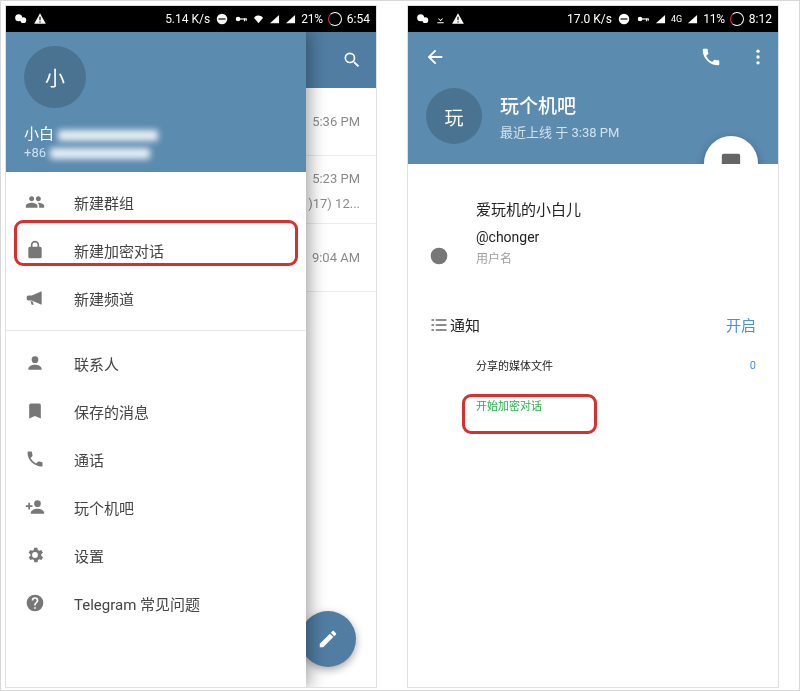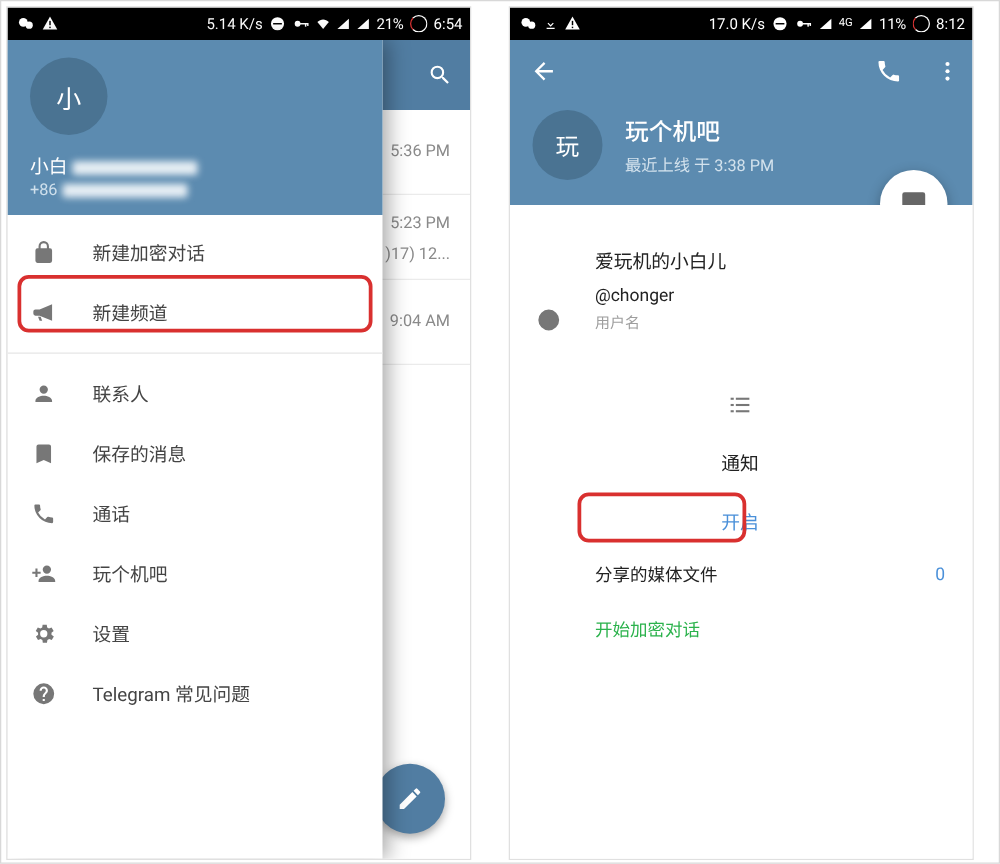--- a/index.html
+++ b/index.html
@@ -185,33 +185,31 @@
   .info-row .icn { width: 22px; display: flex; justify-content: center; padding-top: 2px; }
   .info-row svg { fill: #777; stroke: #777; }
   .info-row .col { flex: 1; }
   .info-row .main { color: #222; font-size: 15px; }
   .info-row .secondary { color: #222; font-size: 14px; margin-top: 10px; }
   .info-row .hint { color: #9e9e9e; font-size: 12px; margin-top: 4px; }
 
   .opt-row {
     display: flex; align-items: center;
     padding: 12px 22px 12px 68px;
-    font-size: 14px;
+    font-size: 11px;
     color: #222;
     justify-content: space-between;
   }
   .opt-row.green { color: #2bb24c; }
   .opt-value { color: #4a90d9; }
 
   .opt-with-icon {
     display: flex; align-items: center;
     padding: 10px 22px 10px 20px;
-    gap: 26px;
     font-size: 15px;
-    flex-direction: column;
   }
   .opt-with-icon .icn { width: 22px; display: flex; justify-content: center; }
   .opt-with-icon .lbl { flex: 1; color: #222; }
 </style>
 </head>
 <body>
 
 <div class="phone phone-left">
 
   <div class="status">
@@ -285,20 +283,28 @@
     <div class="drawer-head">
       <div class="avatar">
           <span>小</span>
         </div>
       <div>
         <div class="name"><span>小白</span><span class="blur"></span></div>
         <div class="phone-num"><span>+86</span><span class="blur"></span></div>
       </div>
     </div>
     <div class="drawer-list">
+      <div class="ditem">
+        <span class="icn">
+            <svg width="20" height="20" viewBox="0 0 24 24">
+              <path d="M16 11c1.66 0 3-1.34 3-3s-1.34-3-3-3-3 1.34-3 3 1.34 3 3 3zM8 11c1.66 0 3-1.34 3-3S9.66 5 8 5 5 6.34 5 8s1.34 3 3 3zm0 2c-2.33 0-7 1.17-7 3.5V19h14v-2.5C15 14.17 10.33 13 8 13zm8 0c-.29 0-.62.02-.97.05 1.16.84 1.97 1.97 1.97 3.45V19h6v-2.5c0-2.33-4.67-3.5-7-3.5z"></path>
+            </svg>
+          </span>
+        <span>新建群组</span>
+      </div>
       <div class="ditem">
         <span class="icn">
             <svg width="20" height="20" viewBox="0 0 24 24">
               <path d="M18 8h-1V6a5 5 0 00-10 0v2H6a2 2 0 00-2 2v10a2 2 0 002 2h12a2 2 0 002-2V10a2 2 0 00-2-2zM9 6a3 3 0 016 0v2H9V6z"></path>
             </svg>
           </span>
         <span>新建加密对话</span>
       </div>
       <div class="ditem">
         <span class="icn">

